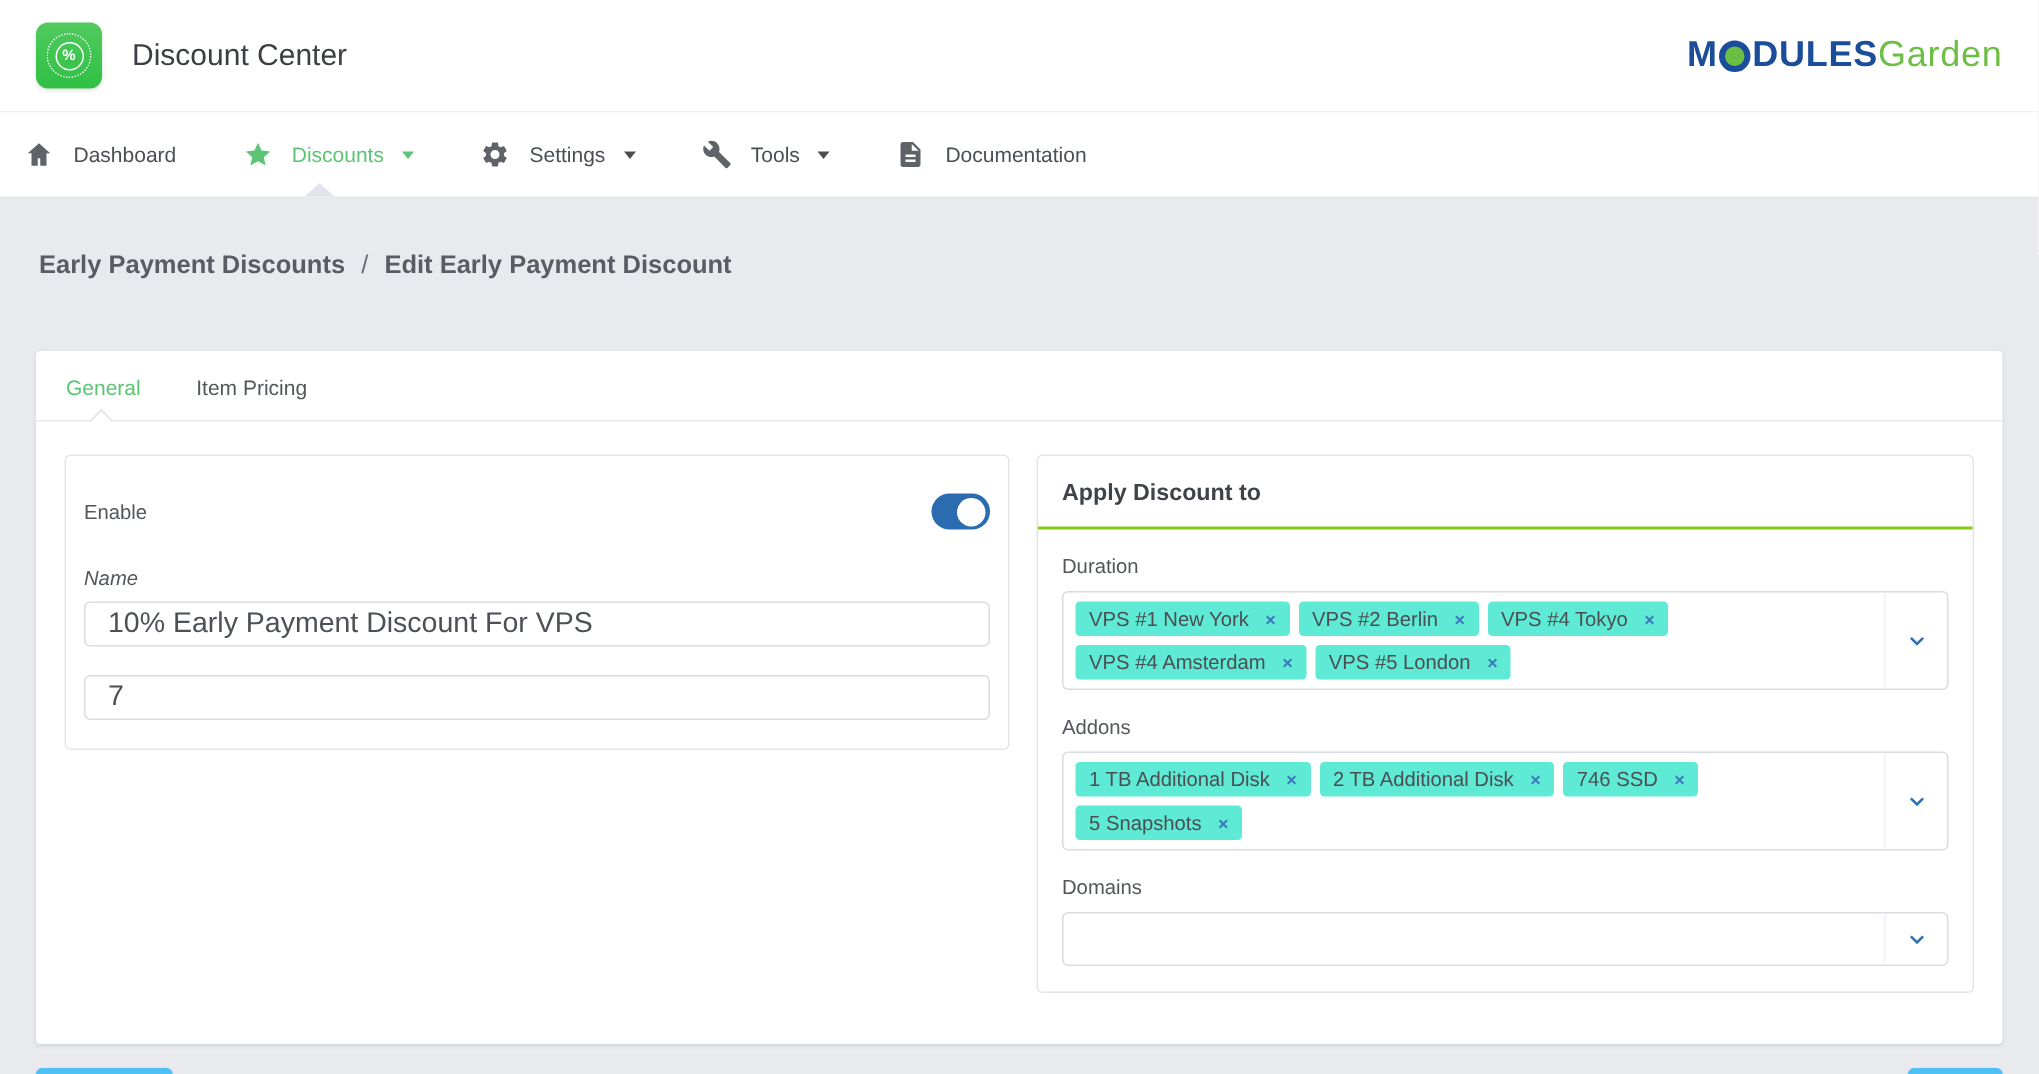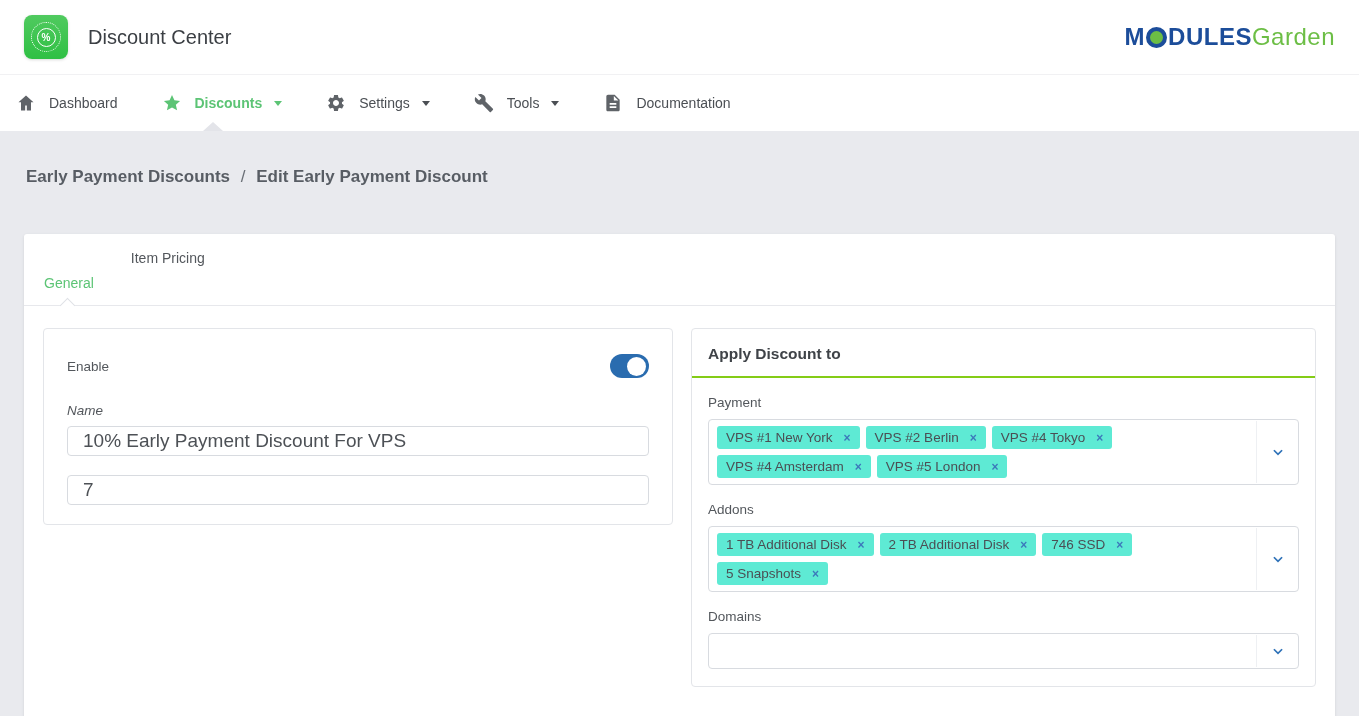--- a/index.html
+++ b/index.html
@@ -43,21 +43,21 @@
   .nav {
     height:56px; background:#fff; display:flex; align-items:center;
     padding:0 16px; position:relative;
   }
   .nav-item {
     display:flex; align-items:center; margin-right:44px; cursor:pointer;
     color:#4b4f54; font-size:14px;
   }
   .nav-item .nicon { width:20px; height:20px; margin-right:13px; color:#5f6368; display:flex; }
   .nav-item .nicon svg { width:20px; height:20px; fill:currentColor; }
-  .nav-item.active, .nav-item.active .nicon { color:#5cc475;font-weight:bold; }
+  .nav-item.active, .nav-item.active .nicon { color:#5cc475; }
   .caret {
     width:0; height:0; margin-left:12px;
     border-left:4.5px solid transparent; border-right:4.5px solid transparent;
     border-top:5px solid #4b4f54;
   }
   .nav-item.active .caret { border-top-color:#5cc475; }
   .nav-pointer {
     position:absolute; bottom:0; left:203px; width:0; height:0;
     border-left:10px solid transparent; border-right:10px solid transparent;
     border-bottom:9px solid #e3e4e9;
@@ -71,29 +71,29 @@
   .main-card {
     background:#fff; margin:0 24px; border-radius:3px;
     box-shadow:0 1px 3px rgba(60,64,67,.12);
   }
   .tabs {
     display:flex; padding:0 20px; border-bottom:1px solid #e7e8ec; position:relative;
   }
   .tab {
     padding:16px 0 14px; margin-right:37px; font-size:14px; color:#53575c; cursor:pointer;
   }
-  .tab.active { color:#5cc475;margin-top:25px; }
+  .tab.active { color:#5cc475; }
   .tab-notch {
     position:absolute; bottom:-6px; left:38px; width:11px; height:11px;
     background:#fff; transform:rotate(45deg);
     border-top:1px solid #dfe1e6; border-left:1px solid #dfe1e6;
   }
   .card-body { display:flex; align-items:flex-start; padding:22px 19px 34px; }
   .panel { border:1px solid #e3e5e9; border-radius:4px; background:#fff; }
-  .panel-left { width:630px; padding:14px 23px 19px; margin-right:18px; flex:none; }
+  .panel-left { width:630px; padding:14px 12px 19px; margin-right:18px; flex:none; }
   .panel-right { flex:1; padding:0 16px 17px; }
   
   .enable-row { display:flex; align-items:center; justify-content:space-between; padding:11px 0 6px; }
   .field-label { font-size:13.5px; color:#53575c; display:flex; align-items:center; }
   .toggle {
     width:39px; height:24px; border-radius:12px; background:#c4c8cd; position:relative; cursor:pointer;
   }
   .toggle.on { background:#2a6caf; }
   .toggle .knob {
     position:absolute; top:2.5px; left:3px; width:19px; height:19px;
@@ -239,21 +239,21 @@
       </div>
       <div class="form-group">
         <input class="text-input" type="text" value="7" style="">
       </div>
     </div>
 
     <div class="panel panel-right">
       <div class="panel-title">Apply Discount to</div>
 
       <div class="select-group">
-        <div class="field-label">Payment</div>
+        <div class="field-label">Duration</div>
         <div class="multiselect">
           <span class="chip">
             <span>VPS #1 New York</span>
             <span class="chip-x">×</span>
           </span>
           <span class="chip">
             <span>VPS #2 Berlin</span>
             <span class="chip-x">×</span>
           </span>
           <span class="chip">

